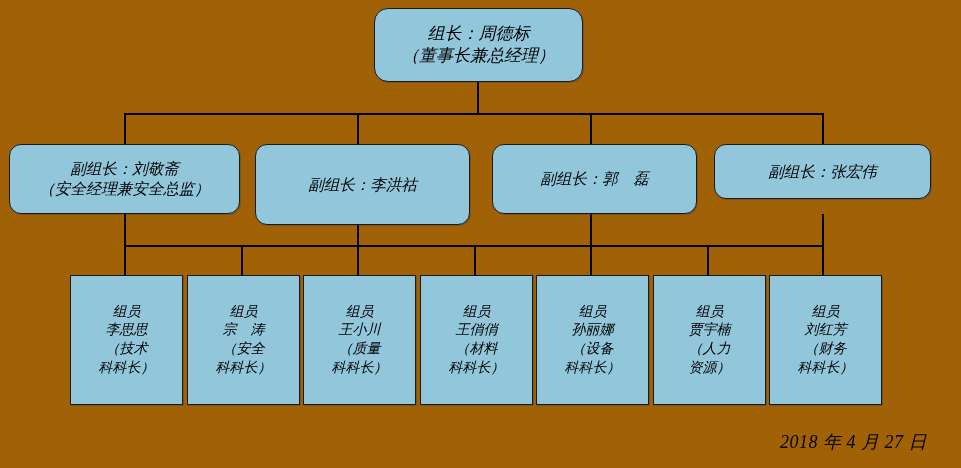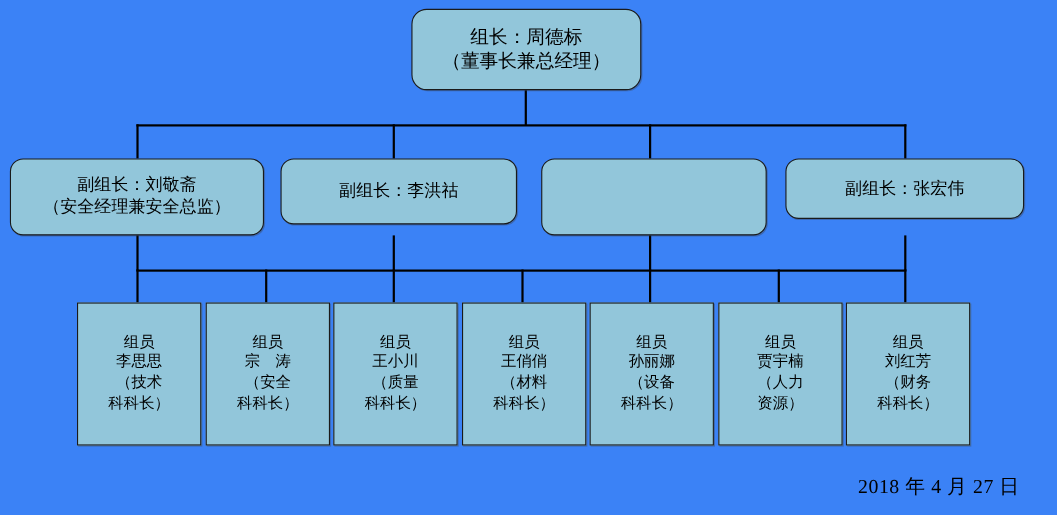--- a/index.html
+++ b/index.html
@@ -8,22 +8,23 @@
     background: #ffffff;
   }
   body {
     font-family: "Liberation Serif", "DejaVu Serif", serif;
     color: #000000;
   }
   #chart-root {
     position: relative;
     width: 961px;
     height: 468px;
-    background: #3b82f6;
+    background: #a16207;
     overflow: hidden;
+    font-style: italic;
   }
 
   
   .node {
     position: absolute;
     box-sizing: border-box;
     background: #92C6DA;
     border: 1px solid #1a1a1a;
     border-radius: 12px;
     display: flex;
@@ -97,25 +98,26 @@
   <div class="node root" style="left:374px; top:8px; width:209px; height:74px;">
     <span class="line">组长：周德标</span>
     <span class="line">（董事长兼总经理）</span>
   </div>
 
   <div class="node lead" style="left:9px; top:144px; width:231px; height:70px;">
     <span class="line">副组长：刘敬斋</span>
     <span class="line">（安全经理兼安全总监）</span>
   </div>
 
-  <div class="node lead" style="left:255px; top:144px; width:215px; height:60px;">
+  <div class="node lead" style="left:255px; top:144px; width:215px; height:81px;">
     <span class="line">副组长：李洪祜</span>
   </div>
 
   <div class="node lead" style="left:492px; top:144px; width:205px; height:70px;">
+    <span class="line">副组长：郭　磊</span>
   </div>
 
   <div class="node lead" style="left:714px; top:144px; width:217px; height:55px;">
     <span class="line">副组长：张宏伟</span>
   </div>
 
   <div class="node member" style="left:70px; top:275px; width:113px; height:130px;">
     <span class="line">组员</span>
     <span class="line">李思思</span>
     <span class="line">（技术</span>

